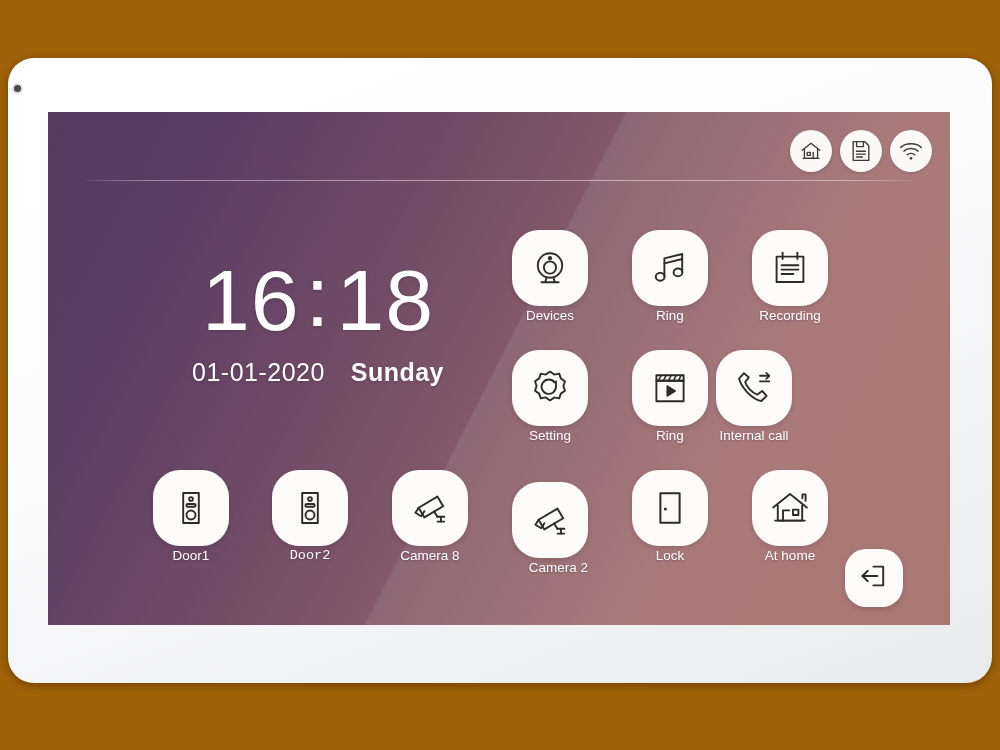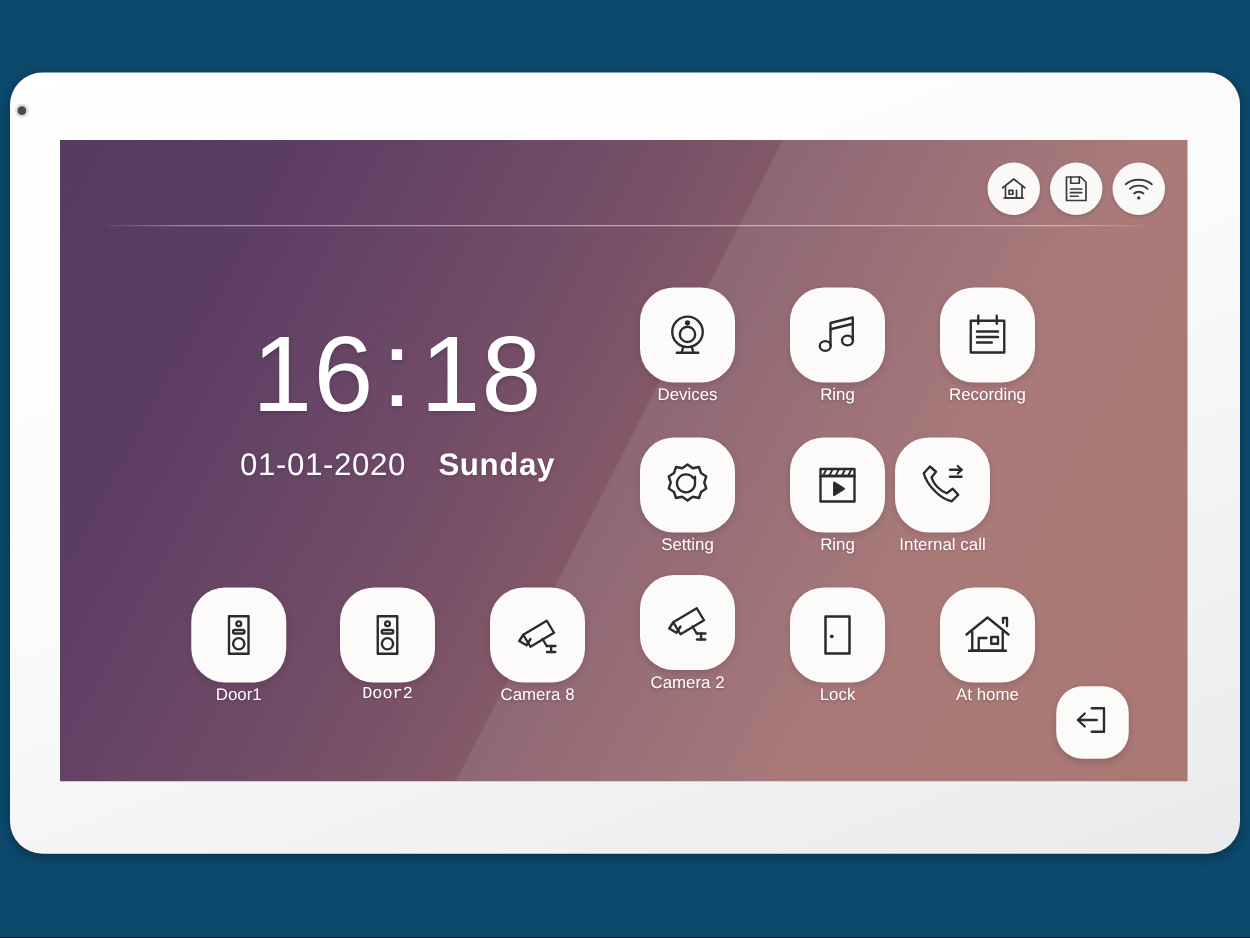--- a/index.html
+++ b/index.html
@@ -10,21 +10,21 @@
     height: 750px;
     background: #000000;
     overflow: hidden;
     font-family: "Liberation Sans", sans-serif;
   }
 
   #stage {
     position: relative;
     width: 1000px;
     height: 750px;
-    background: #0c4a6e;
+    background: #a16207;
   }
 
   
   #device-bezel {
     position: absolute;
     left: 8px;
     top: 58px;
     width: 984px;
     height: 625px;
     border-radius: 26px;
@@ -387,21 +387,21 @@
             <path d="M26.0 25.2 L29.4 30.8"></path>
             <path d="M29.4 30.8 H36.4"></path>
             <path d="M32.9 30.8 V35.6"></path>
             <path d="M29.6 35.6 H36.2"></path>
           </svg>
         </span>
       </div>
       <div class="tile-label">Camera 8</div>
     </div>
 
-    <div class="app-tile" style="left:464px; top:348px;">
+    <div class="app-tile" style="left:464px; top:370px;text-align:right;">
       <div class="tile-square">
         <span>
           <svg width="44" height="44" viewBox="0 0 44 44" fill="none" stroke="#2b2b2b" stroke-width="1.9" stroke-linecap="round" stroke-linejoin="round">
             <path d="M10.6 21.8 L29.4 10.6 L35.2 20.2 L16.4 31.4 Z"></path>
             <path d="M10.6 21.8 L7.4 26.8 L13.2 30.2 L16.4 25.2"></path>
             <path d="M26.0 25.2 L29.4 30.8"></path>
             <path d="M29.4 30.8 H36.4"></path>
             <path d="M32.9 30.8 V35.6"></path>
             <path d="M29.6 35.6 H36.2"></path>
           </svg>

